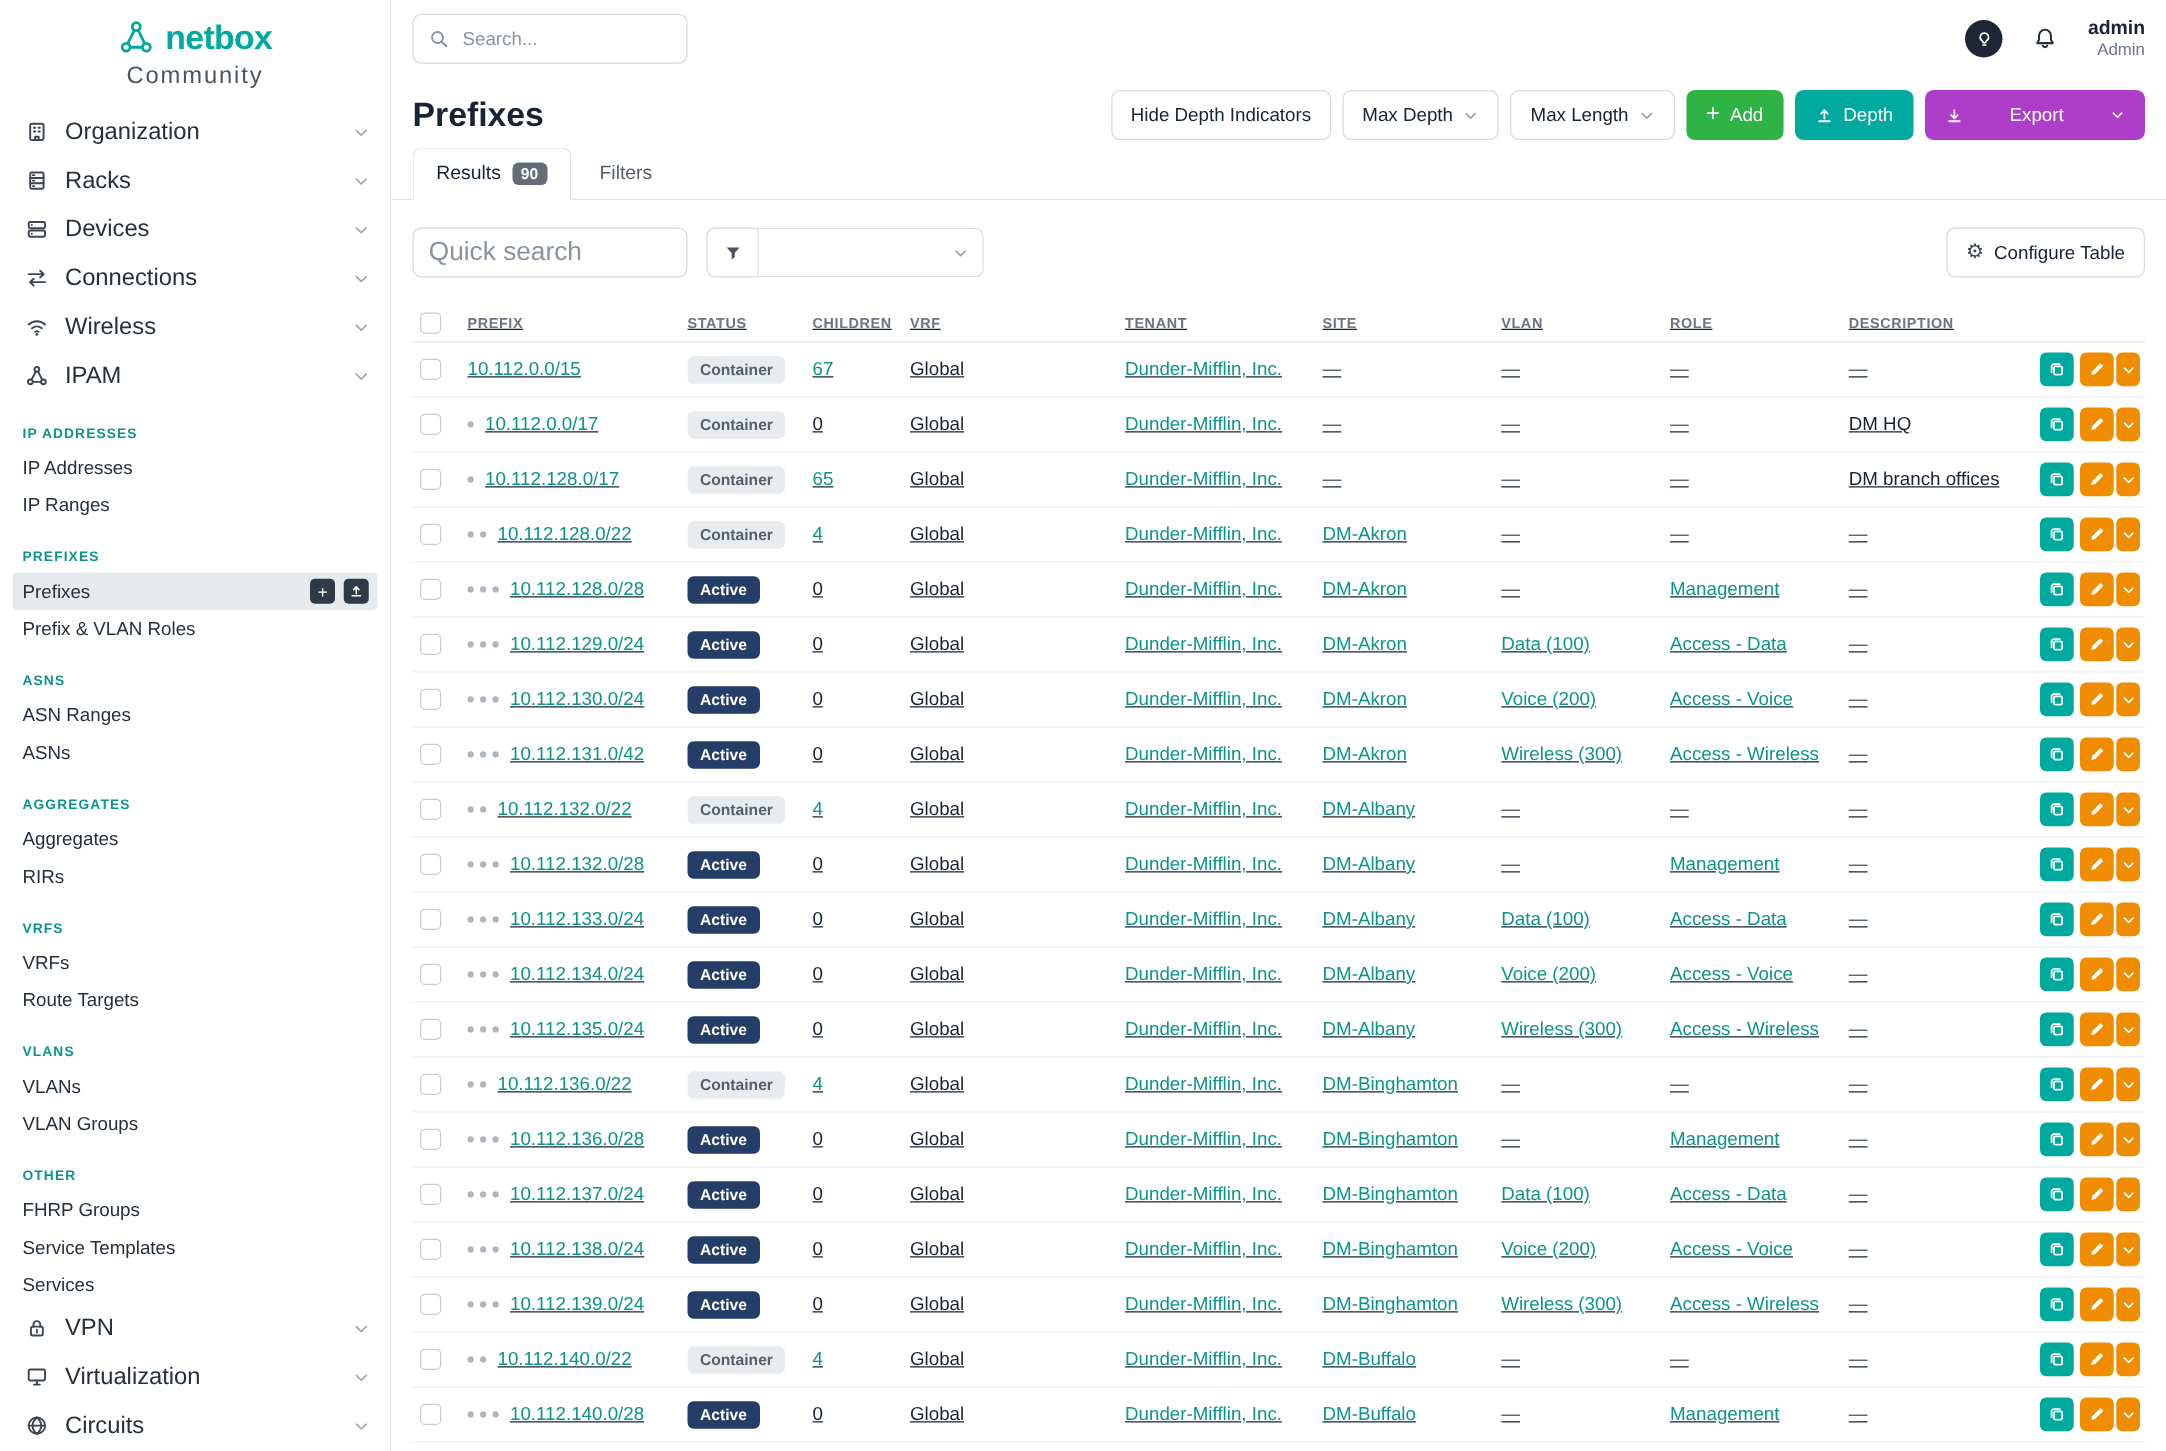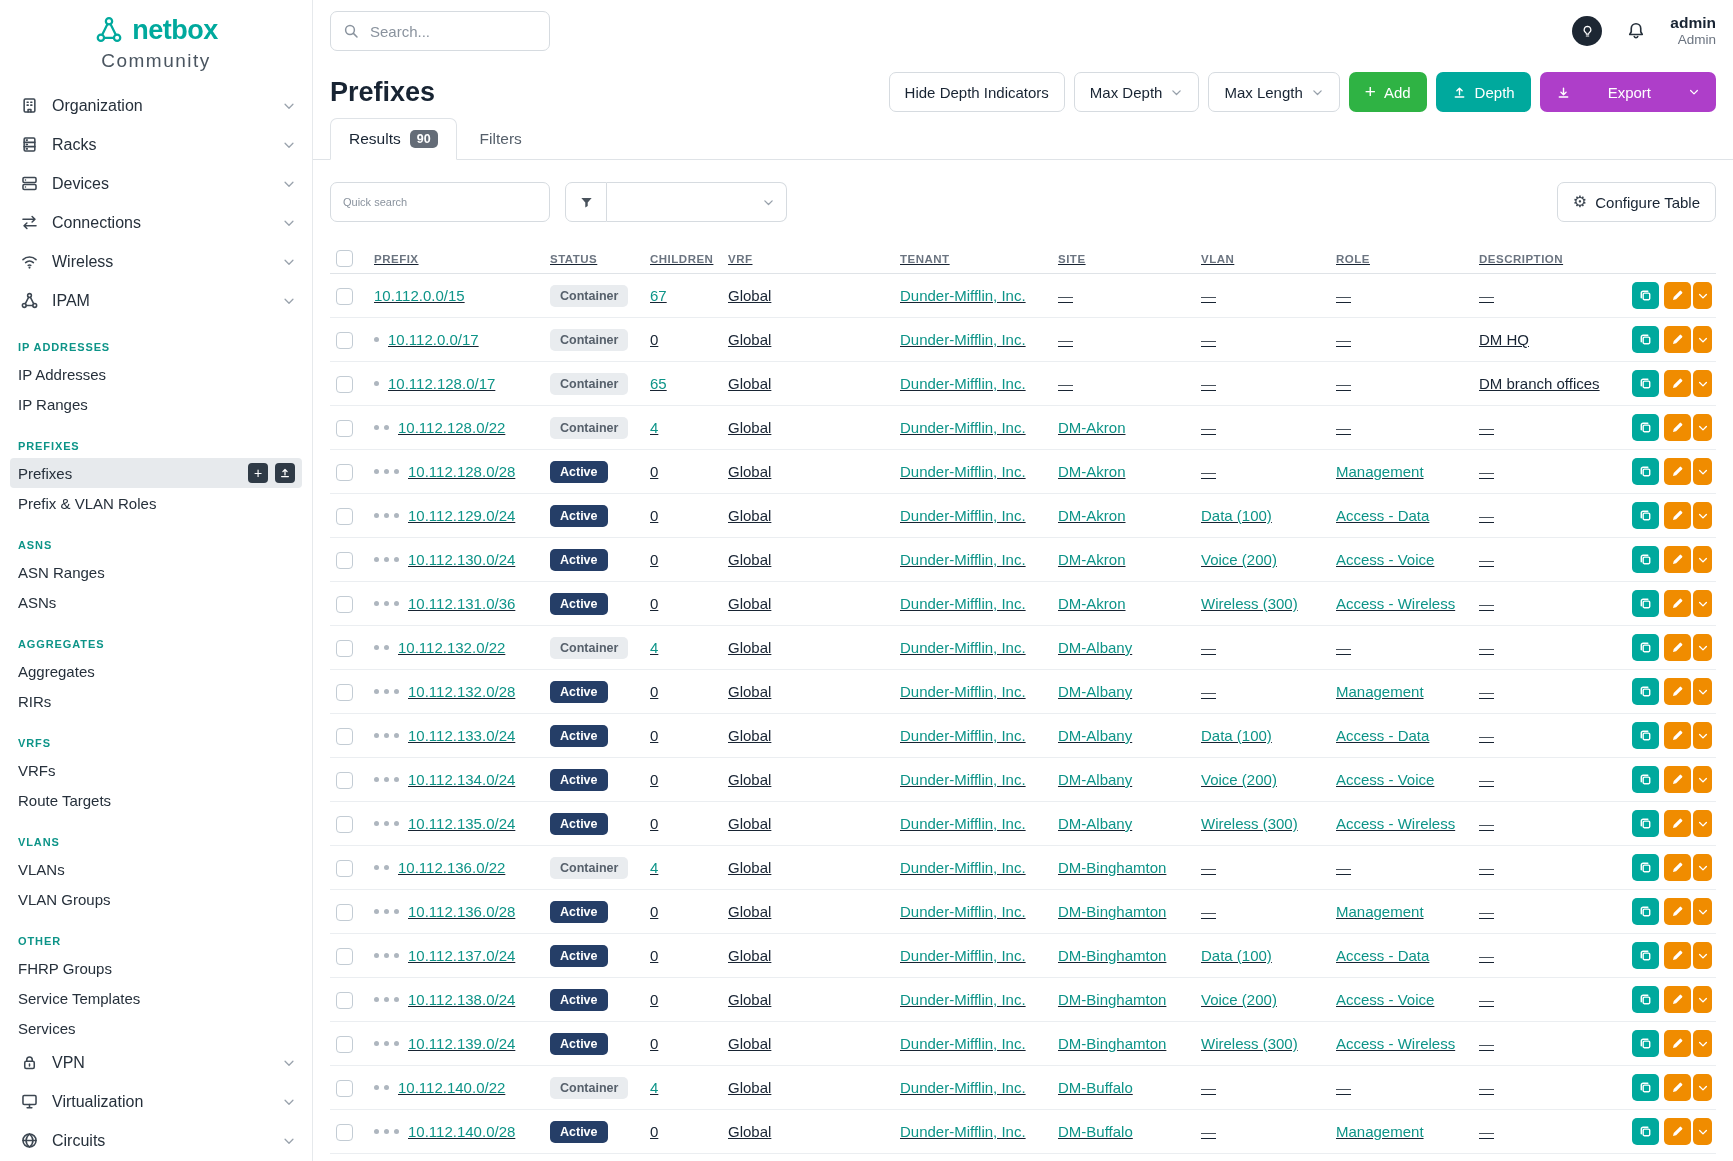--- a/index.html
+++ b/index.html
@@ -11,21 +11,21 @@
   .app { display:flex; height:100%; }
 
   
   .sidebar { width:313px; min-width:313px; height:100%; overflow:hidden;
     border-right:1px solid #e6e9ec; padding-top:12px; background:#fff; }
   .logo-row { display:flex; align-items:center; justify-content:center; gap:8px; height:36px; cursor:pointer; }
   .brand { color:#00a99d; font-size:27px; font-weight:700; letter-spacing:-0.5px; }
   .tagline { text-align:center; color:#4a5560; font-size:19px; letter-spacing:1.5px; margin-top:2px; }
   nav { margin-top:14px; }
   .nav-item { display:flex; align-items:center; height:39px; padding:0 16px 0 20px; gap:13px;
-    color:#26303b; cursor:pointer; font-size:16px; }
+    color:#26303b; cursor:pointer; font-size:19px; }
   .nav-item .nicon { width:19px; height:19px; color:#3d4752; display:flex; align-items:center; }
   .nav-item .chev { margin-left:auto; color:#9aa3ad; display:flex; }
   .nav-head { margin-top:15px; height:24px; display:flex; align-items:center; padding-left:18px;
     color:#0d9488; font-size:11px; font-weight:700; letter-spacing:.9px; }
   .nav-link { height:30px; display:flex; align-items:center; padding-left:18px; font-size:15px;
     color:#26303b; cursor:pointer; }
   .nav-link.active { background:#e7eaed; margin:0 10px; padding-left:8px; border-radius:4px; }
   .mini-group { margin-left:auto; display:flex; gap:7px; padding-right:7px; }
   .mini-btn { width:20px; height:20px; border-radius:4px; background:#2f3a46; color:#fff;
     display:flex; align-items:center; justify-content:center; font-size:14px; cursor:pointer; }
@@ -68,21 +68,21 @@
   .tab { height:42px; margin-bottom:-1px; display:flex; align-items:center; gap:9px; padding:0 18px;
     font-size:15.5px; color:#56606b; cursor:pointer; border:1px solid transparent;
     border-radius:7px 7px 0 0; }
   .tab.active { border-color:#dfe3e7; border-bottom-color:#fff; background:#fff; color:#182433; }
   .count-badge { background:#646c77; color:#fff; border-radius:5px; font-size:12.5px;
     padding:2px 7px; font-weight:600; }
 
   
   .controls-row { display:flex; align-items:center; margin-top:22px; padding:0 17px; height:40px; }
   .quick-search { width:220px; height:40px; border:1px solid #d6dbe0; border-radius:7px;
-    padding:0 12px; font-size:11px; font-family:inherit; outline:0; color:#182433; }
+    padding:0 12px; font-size:21px; font-family:inherit; outline:0; color:#182433; }
   .filter-group { display:flex; margin-left:15px; height:40px; }
   .funnel-btn { width:42px; border:1px solid #d6dbe0; border-radius:7px 0 0 7px; background:#fff;
     display:flex; align-items:center; justify-content:center; color:#49525c; cursor:pointer; }
   .filter-select { width:180px; border:1px solid #d6dbe0; border-left:0; border-radius:0 7px 7px 0;
     display:flex; align-items:center; justify-content:flex-end; padding:0 11px; color:#98a1ab;
     cursor:pointer; background:#fff; }
   .spacer { flex:1; }
   .gear-glyph { font-size:16px; color:#3d4752; line-height:1; }
 
   
@@ -706,21 +706,21 @@
             </div>
           </div>
           <div class="trow">
             <div class="cell-cb"><span class="cb"></span></div>
             <div class="prefix-cell">
               <span class="dots">
                 <span class="dot"></span>
                 <span class="dot"></span>
                 <span class="dot"></span>
               </span>
-              <a class="tlink">10.112.131.0/36</a>
+              <a class="tlink">10.112.131.0/42</a>
             </div>
             <div><span class="badge active">Active</span></div>
             <div><span class="dark">0</span></div>
             <div><span class="dark">Global</span></div>
             <div><a class="tlink">Dunder-Mifflin, Inc.</a></div>
             <div><a class="tlink">DM-Akron</a></div>
             <div><a class="tlink">Wireless (300)</a></div>
             <div><a class="tlink">Access - Wireless</a></div>
             <div><span class="dash">—</span></div>
             <div class="actions">

